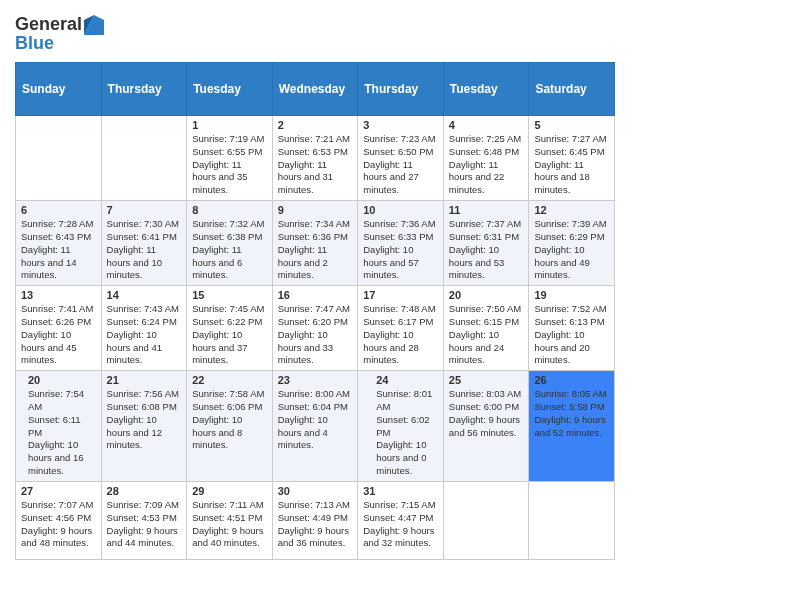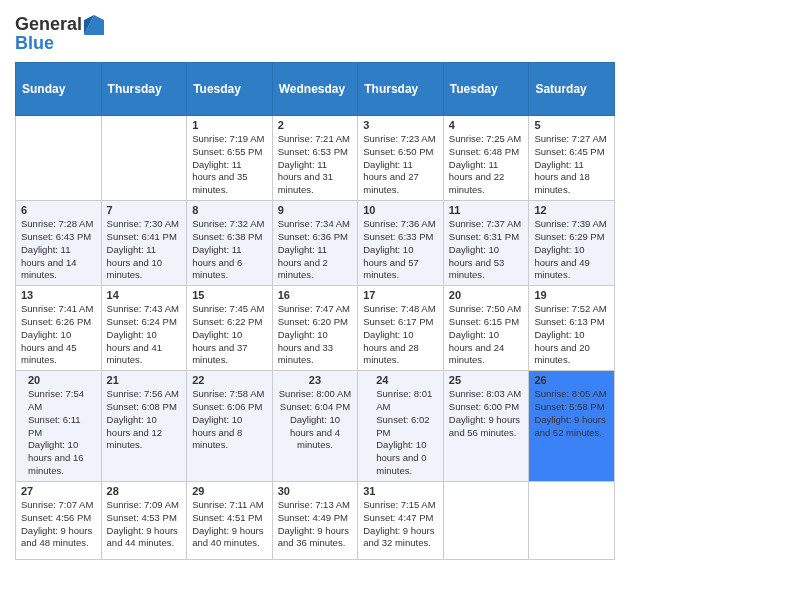--- a/index.html
+++ b/index.html
@@ -208,21 +208,21 @@
             <div class="cell-content">Sunrise: 7:54 AM<br>Sunset: 6:11 PM<br>Daylight: 10 hours and 16 minutes.</div>
           </td>
           <td style="background: rgb(240, 244, 250);">
             <span class="day-num">21</span>
             <div class="cell-content">Sunrise: 7:56 AM<br>Sunset: 6:08 PM<br>Daylight: 10 hours and 12 minutes.</div>
           </td>
           <td style="background: rgb(240, 244, 250);">
             <span class="day-num">22</span>
             <div class="cell-content">Sunrise: 7:58 AM<br>Sunset: 6:06 PM<br>Daylight: 10 hours and 8 minutes.</div>
           </td>
-          <td style="background: rgb(240, 244, 250); text-align: center;">
+          <td style="background: rgb(240, 244, 250);">
             <span class="day-num">23</span>
             <div class="cell-content">Sunrise: 8:00 AM<br>Sunset: 6:04 PM<br>Daylight: 10 hours and 4 minutes.</div>
           </td>
           <td style="background: rgb(240, 244, 250); padding-left: 18px;">
             <span class="day-num">24</span>
             <div class="cell-content">Sunrise: 8:01 AM<br>Sunset: 6:02 PM<br>Daylight: 10 hours and 0 minutes.</div>
           </td>
           <td style="background: rgb(240, 244, 250);">
             <span class="day-num">25</span>
             <div class="cell-content">Sunrise: 8:03 AM<br>Sunset: 6:00 PM<br>Daylight: 9 hours and 56 minutes.</div>

